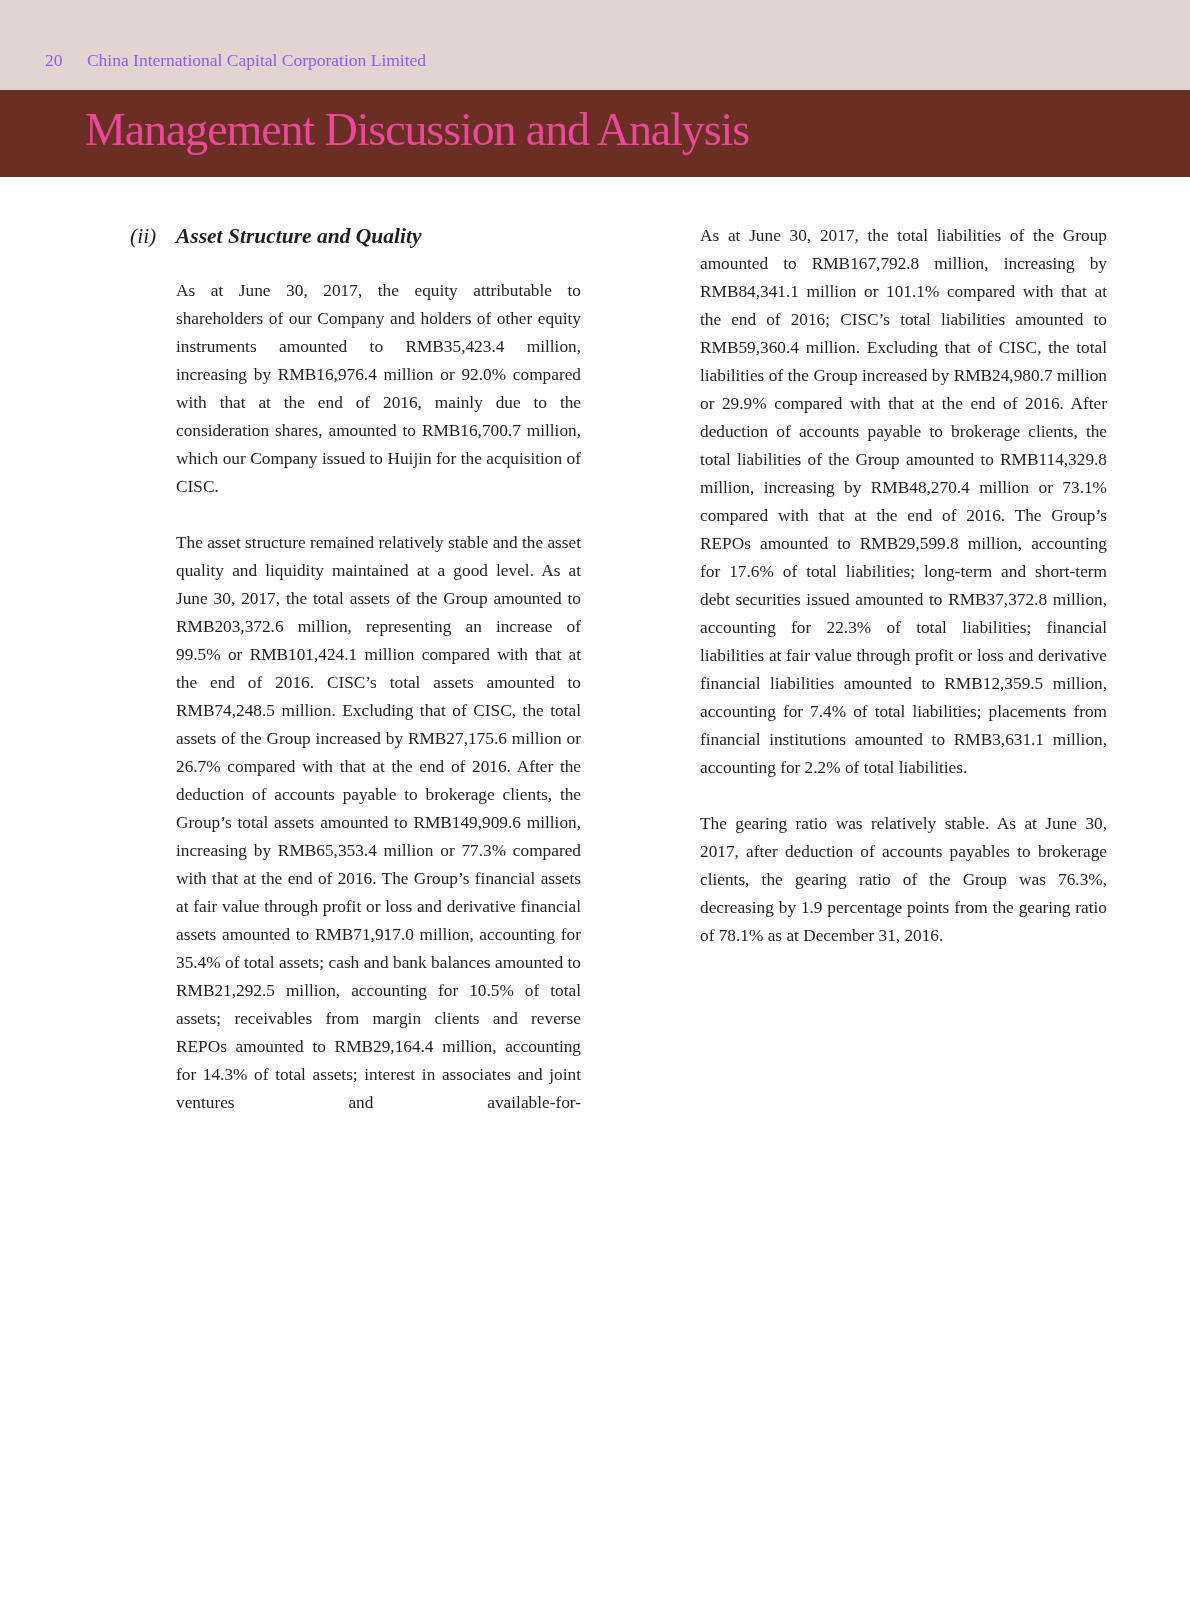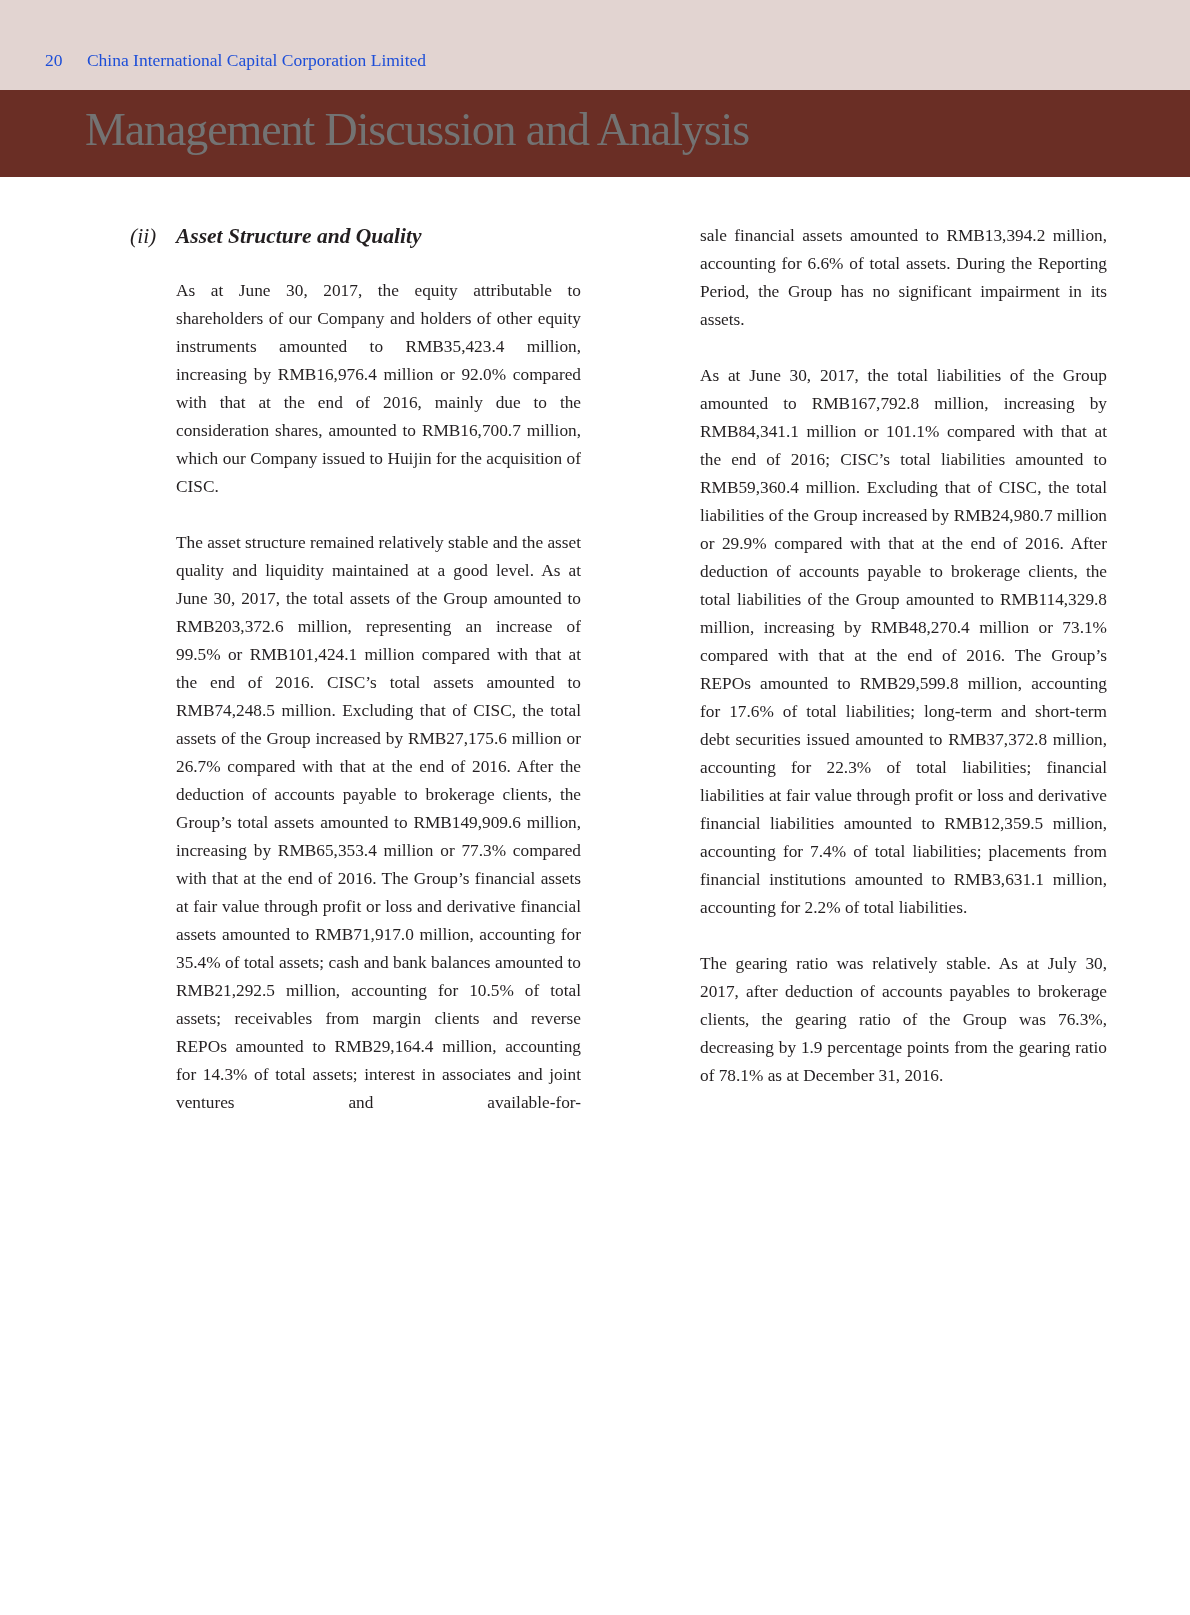--- a/index.html
+++ b/index.html
@@ -13,33 +13,33 @@
       color: #231f20;
     }
     .top-band {
       position: absolute; left: 0; top: 0;
       width: 1190px; height: 90px;
       background: #e2d4d1;
     }
     .running-head {
       position: absolute; left: 45px; top: 50px;
       font-size: 17.5px;
-      color: #1d4ed8;
+      color: #8b5cf6;
       white-space: nowrap;
     }
     .running-head .page-num { margin-right: 20px; }
     .title-band {
       position: absolute; left: 0; top: 90px;
       width: 1190px; height: 87px;
       background: #6a2e25;
     }
     .page-title {
       position: absolute; left: 85px; top: 107px;
       font-size: 46px;
-      color: #737373;
+      color: #ec4899;
       letter-spacing: -1.1px;
       line-height: 1;
       white-space: nowrap;
     }
     .section-heading {
       position: absolute; left: 130px; top: 224px;
       font-size: 21.5px;
       font-weight: bold;
       white-space: nowrap;
       font-style: italic;
@@ -75,16 +75,15 @@
 <div class="section-heading">
   <span class="num">(ii)</span><span>Asset Structure and Quality</span>
 </div>
 
 <div class="col col-left">
   <p>As at June 30, 2017, the equity attributable to shareholders of our Company and holders of other equity instruments amounted to RMB35,423.4 million, increasing by RMB16,976.4 million or 92.0% compared with that at the end of 2016, mainly due to the consideration shares, amounted to RMB16,700.7 million, which our Company issued to Huijin for the acquisition of CISC.</p>
   <p style="text-align-last: justify;">The asset structure remained relatively stable and the asset quality and liquidity maintained at a good level. As at June 30, 2017, the total assets of the Group amounted to RMB203,372.6 million, representing an increase of 99.5% or RMB101,424.1 million compared with that at the end of 2016. CISC’s total assets amounted to RMB74,248.5 million. Excluding that of CISC, the total assets of the Group increased by RMB27,175.6 million or 26.7% compared with that at the end of 2016. After the deduction of accounts payable to brokerage clients, the Group’s total assets amounted to RMB149,909.6 million, increasing by RMB65,353.4 million or 77.3% compared with that at the end of 2016. The Group’s financial assets at fair value through profit or loss and derivative financial assets amounted to RMB71,917.0 million, accounting for 35.4% of total assets; cash and bank balances amounted to RMB21,292.5 million, accounting for 10.5% of total assets; receivables from margin clients and reverse REPOs amounted to RMB29,164.4 million, accounting for 14.3% of total assets; interest in associates and joint ventures and available-for-</p>
 </div>
 
 <div class="col col-right">
-  <p>sale financial assets amounted to RMB13,394.2 million, accounting for 6.6% of total assets. During the Reporting Period, the Group has no significant impairment in its assets.</p>
   <p>As at June 30, 2017, the total liabilities of the Group amounted to RMB167,792.8 million, increasing by RMB84,341.1 million or 101.1% compared with that at the end of 2016; CISC’s total liabilities amounted to RMB59,360.4 million. Excluding that of CISC, the total liabilities of the Group increased by RMB24,980.7 million or 29.9% compared with that at the end of 2016. After deduction of accounts payable to brokerage clients, the total liabilities of the Group amounted to RMB114,329.8 million, increasing by RMB48,270.4 million or 73.1% compared with that at the end of 2016. The Group’s REPOs amounted to RMB29,599.8 million, accounting for 17.6% of total liabilities; long-term and short-term debt securities issued amounted to RMB37,372.8 million, accounting for 22.3% of total liabilities; financial liabilities at fair value through profit or loss and derivative financial liabilities amounted to RMB12,359.5 million, accounting for 7.4% of total liabilities; placements from financial institutions amounted to RMB3,631.1 million, accounting for 2.2% of total liabilities.</p>
-  <p>The gearing ratio was relatively stable. As at July 30, 2017, after deduction of accounts payables to brokerage clients, the gearing ratio of the Group was 76.3%, decreasing by 1.9 percentage points from the gearing ratio of 78.1% as at December 31, 2016.</p>
+  <p>The gearing ratio was relatively stable. As at June 30, 2017, after deduction of accounts payables to brokerage clients, the gearing ratio of the Group was 76.3%, decreasing by 1.9 percentage points from the gearing ratio of 78.1% as at December 31, 2016.</p>
 </div>
 
 </body></html>

